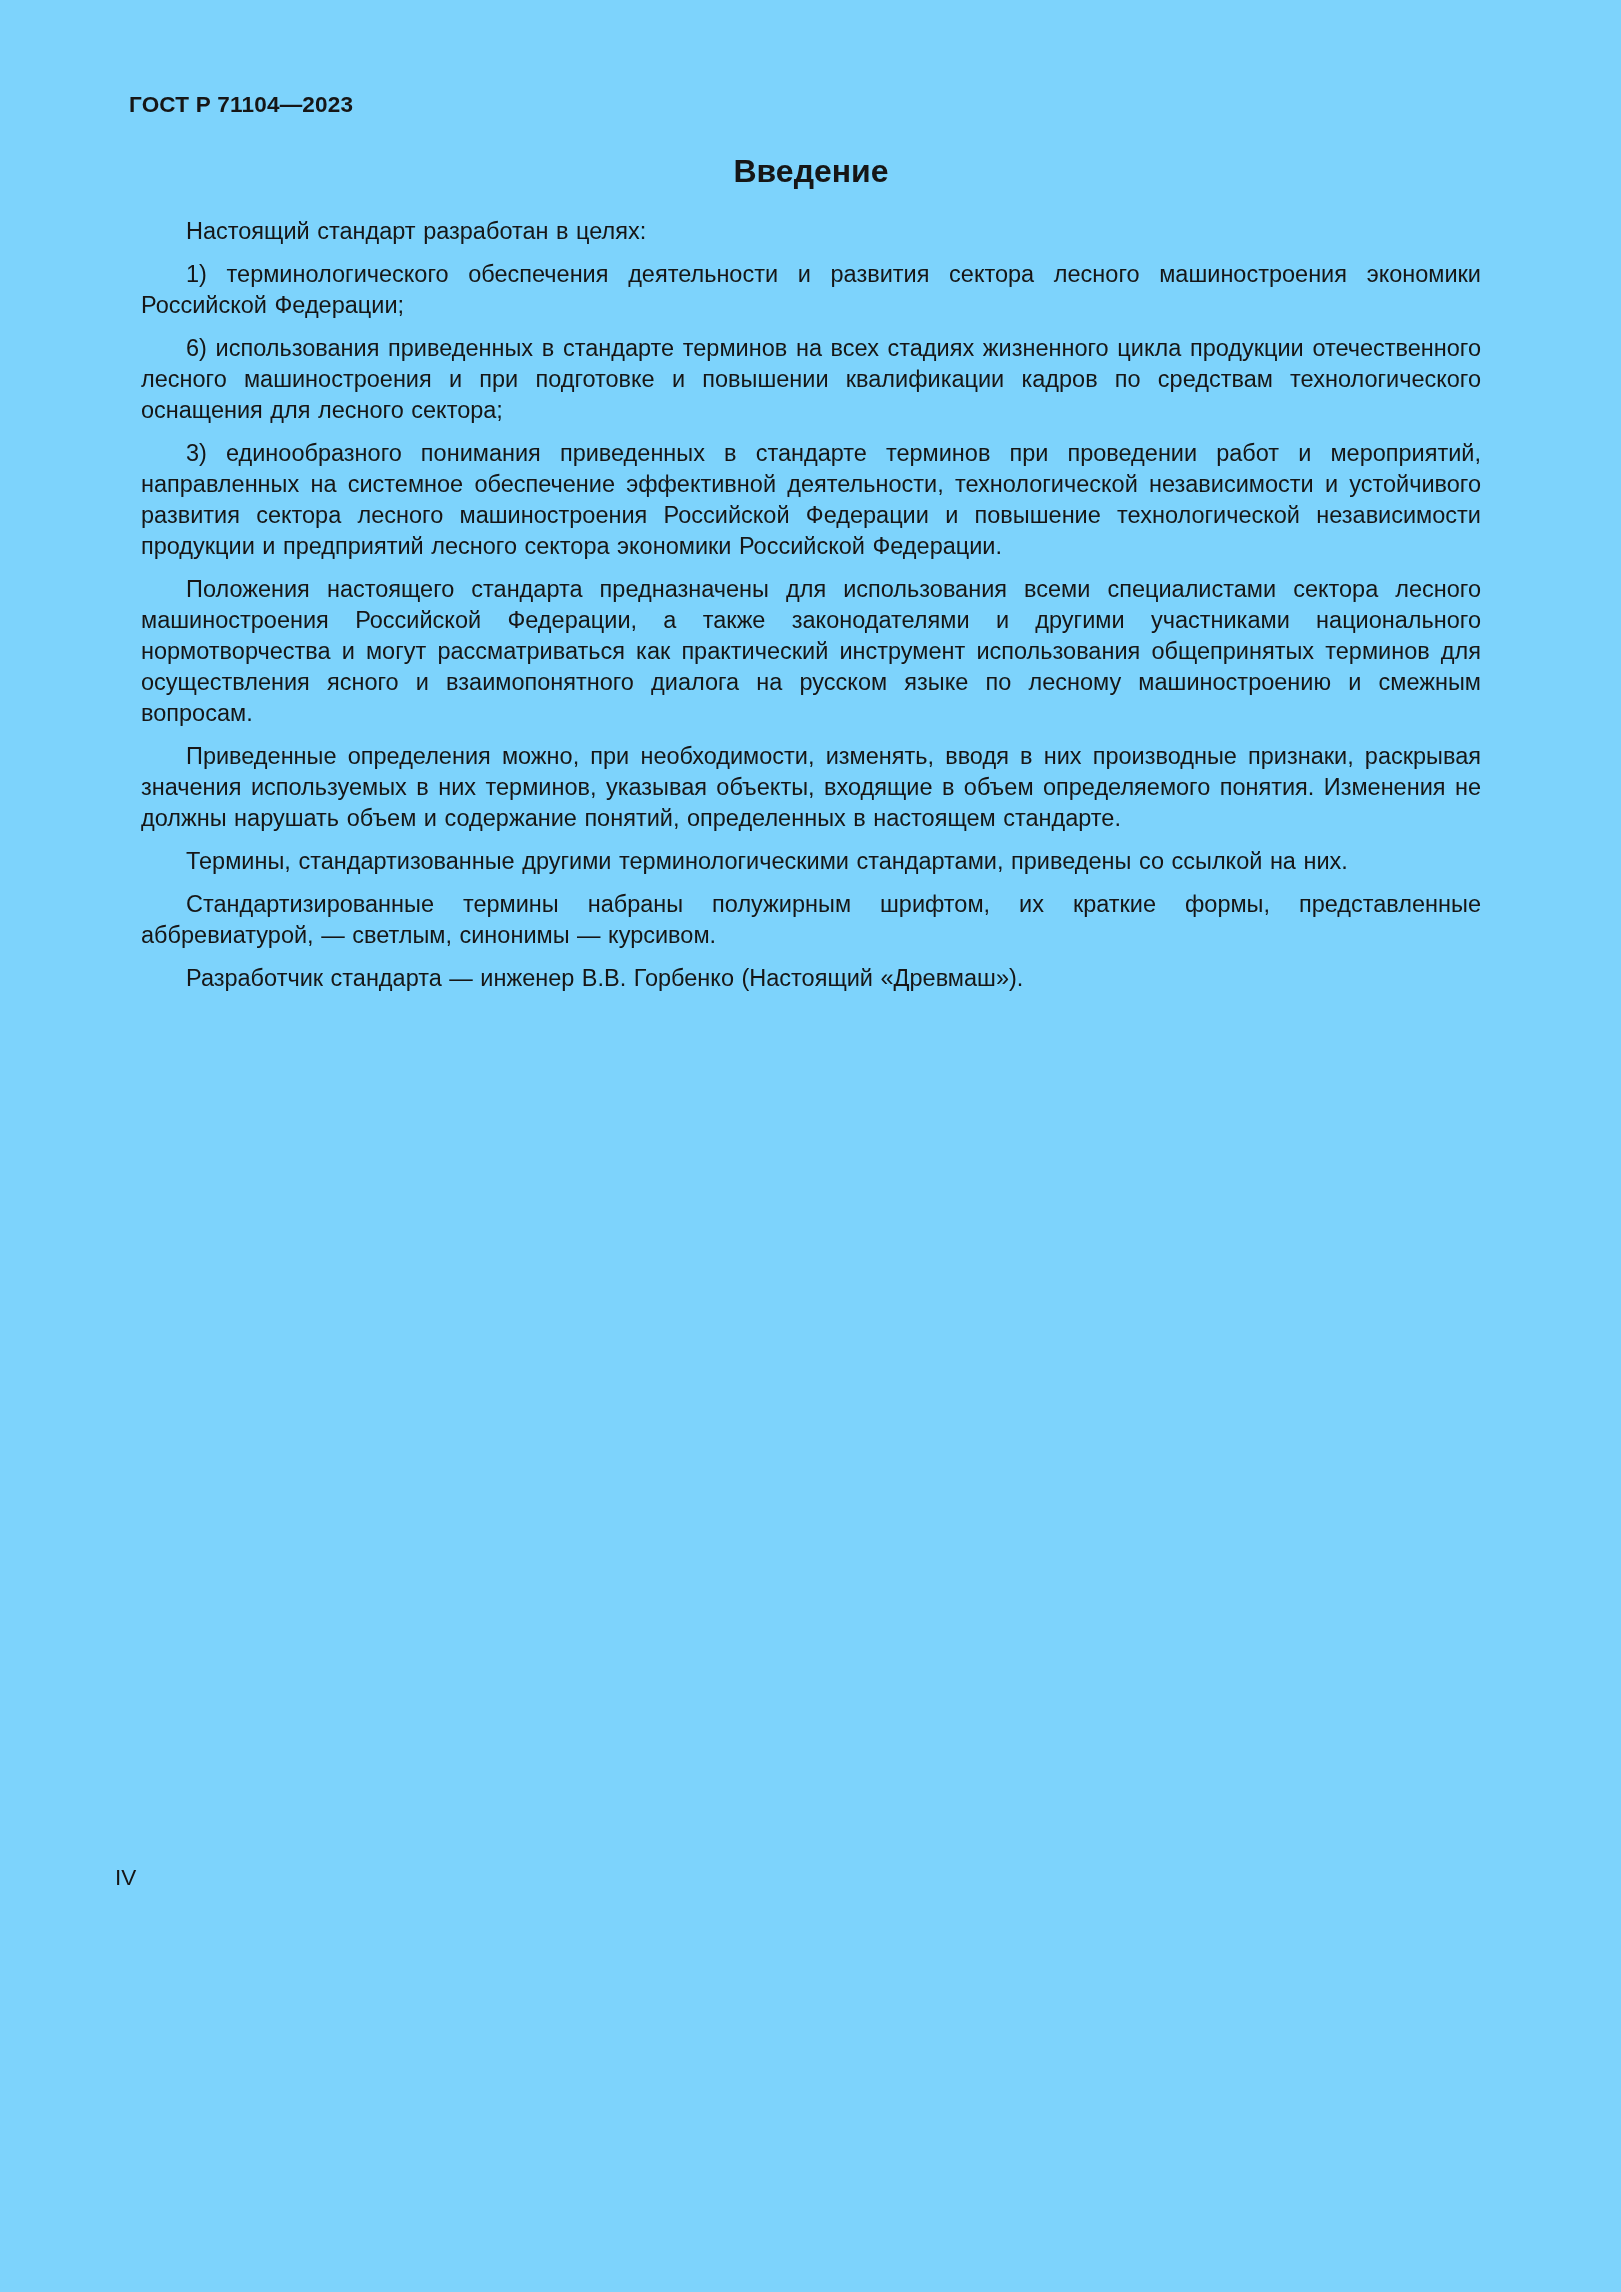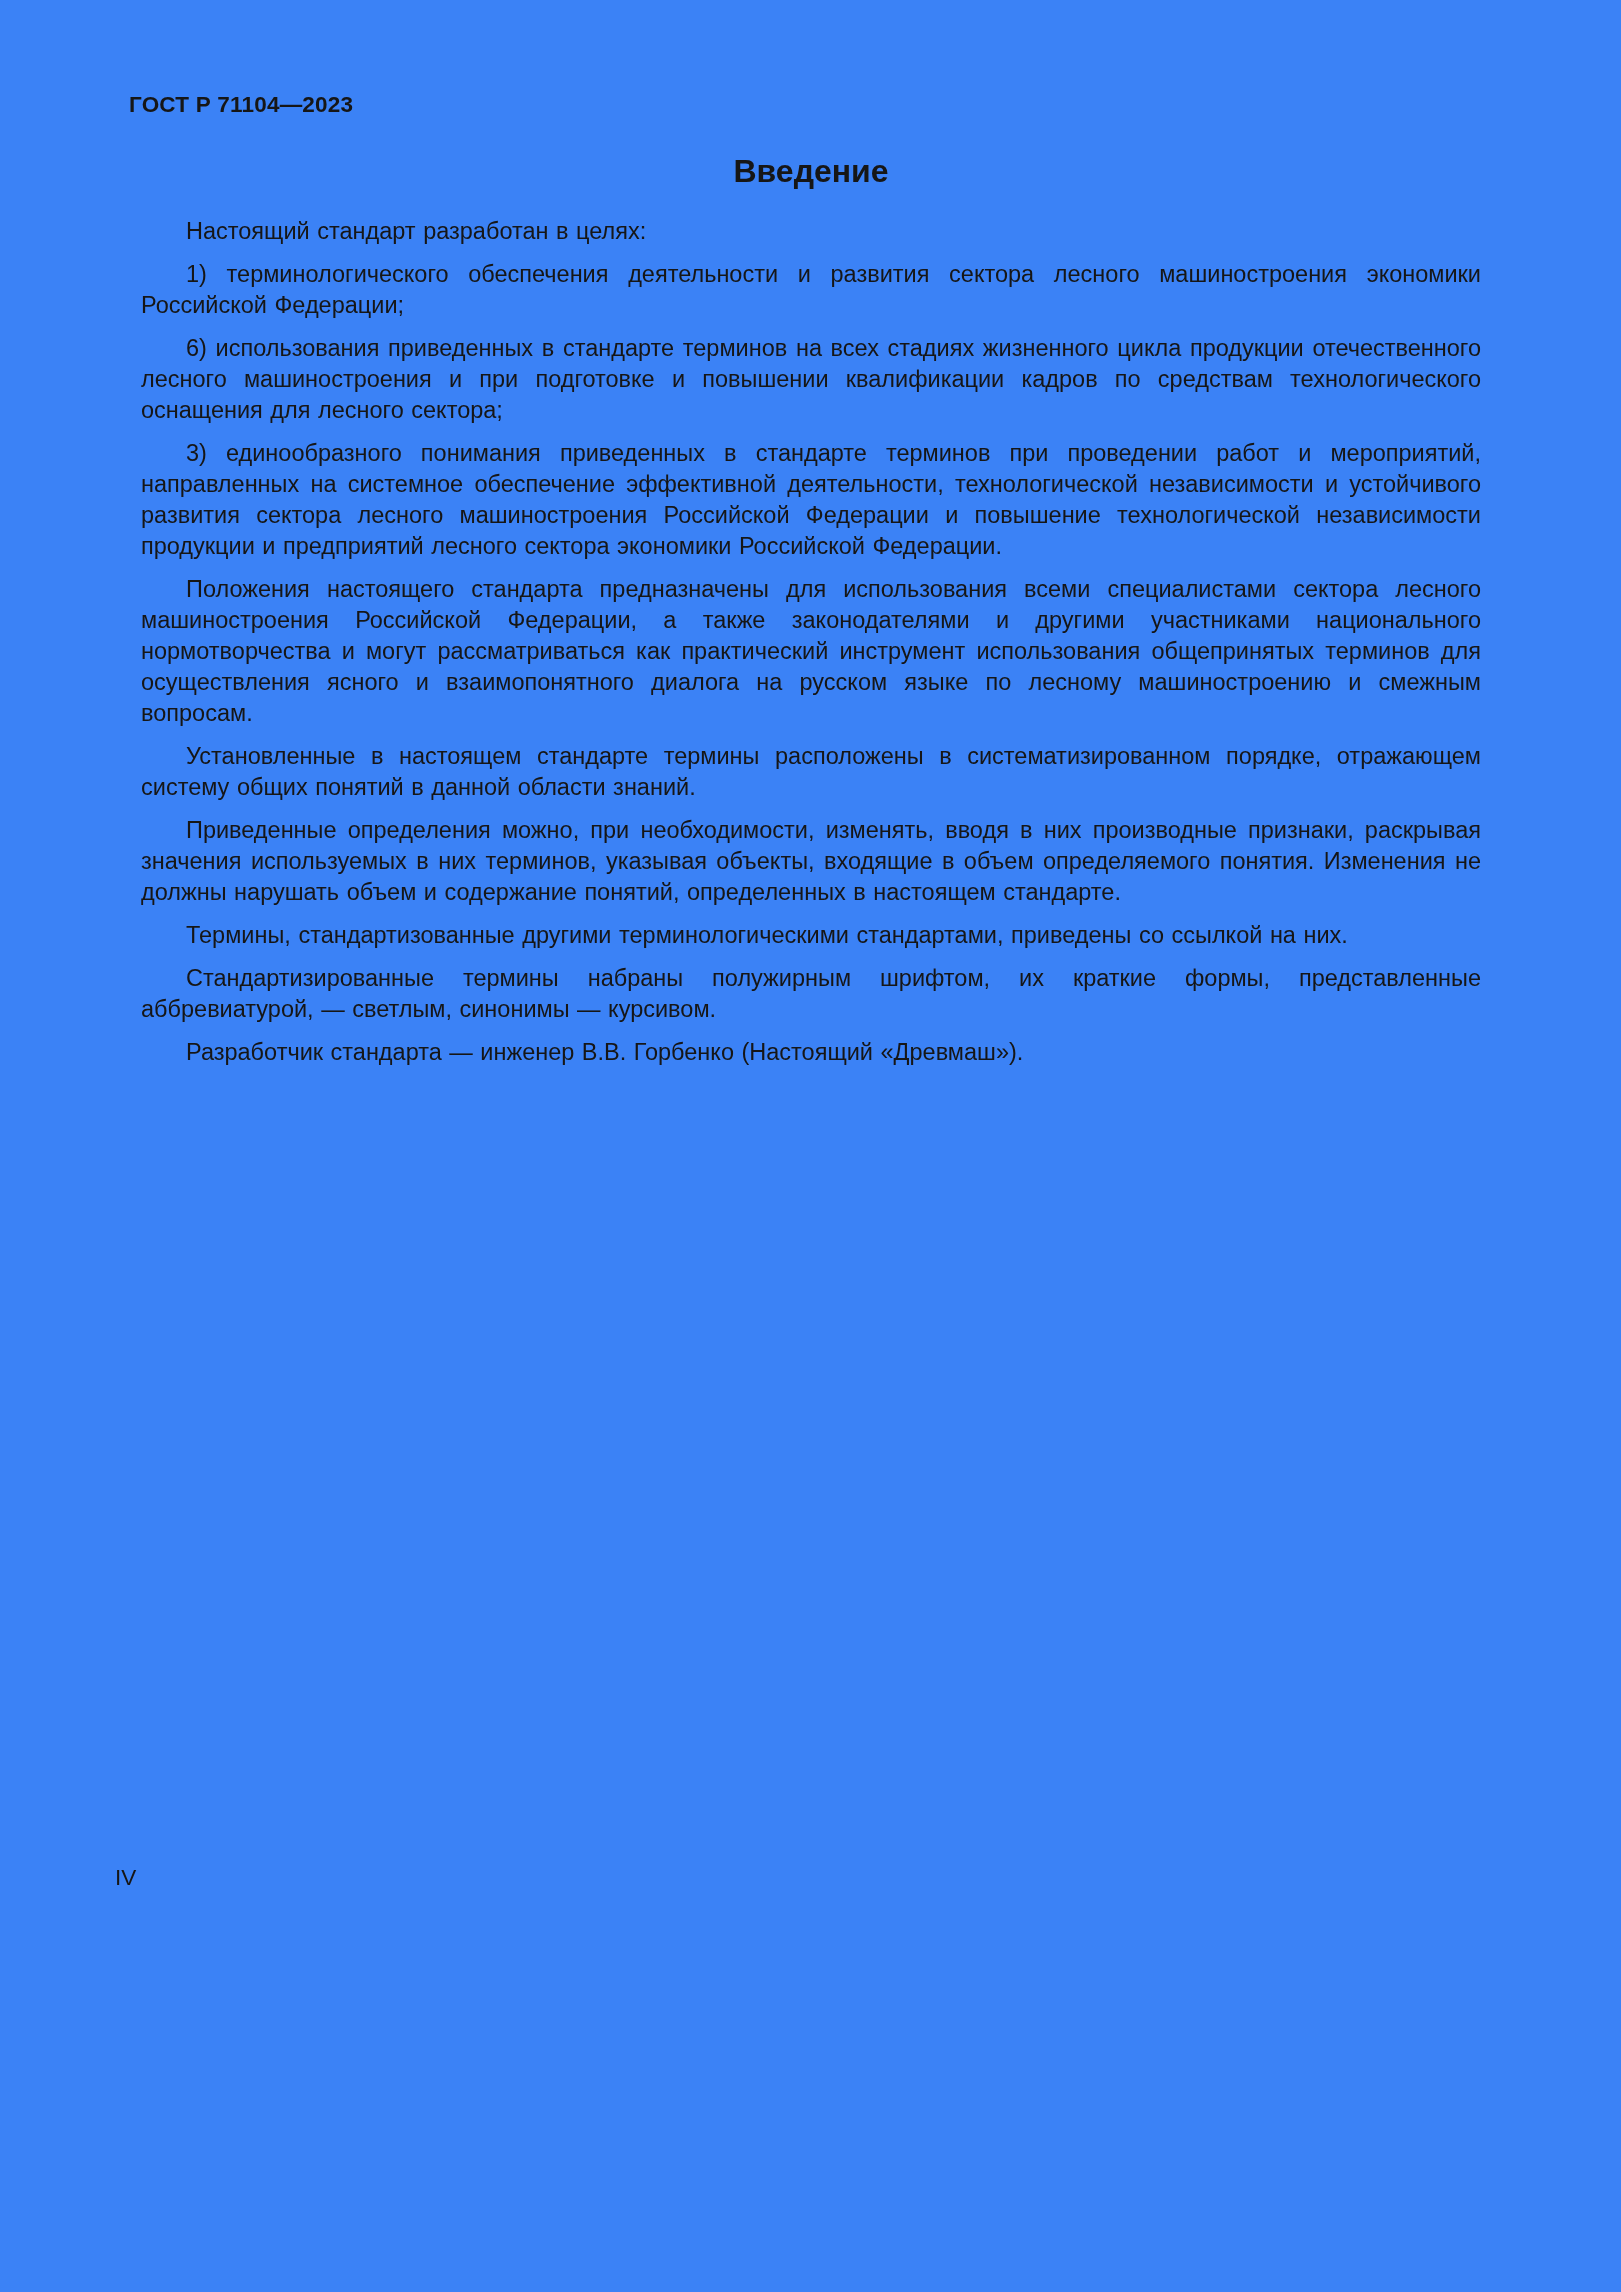--- a/index.html
+++ b/index.html
@@ -4,21 +4,21 @@
 <style>
   html, body {
     margin: 0;
     padding: 0;
     background: #ffffff;
   }
   .page {
     position: relative;
     width: 1621px;
     height: 2293px;
-    background: #3b82f6;
+    background: #7dd3fc;
     font-family: "Liberation Sans", sans-serif;
     color: #161616;
     box-sizing: border-box;
     overflow: hidden;
   }
   .content {
     position: absolute;
     left: 129px;
     top: 92px;
     width: 1364px;
@@ -56,21 +56,20 @@
 <div class="page">
   <div class="content">
     <div class="doc-code">ГОСТ Р 71104—2023</div>
     <h1 class="title">Введение</h1>
     <div class="body">
       <p>Настоящий стандарт разработан в целях:</p>
       <p>1) терминологического обеспечения деятельности и развития сектора лесного машиностроения экономики Российской Федерации;</p>
       <p>6) использования приведенных в стандарте терминов на всех стадиях жизненного цикла продукции отечественного лесного машиностроения и при подготовке и повышении квалификации кадров по средствам технологического оснащения для лесного сектора;</p>
       <p>3) единообразного понимания приведенных в стандарте терминов при проведении работ и мероприятий, направленных на системное обеспечение эффективной деятельности, технологической независимости и устойчивого развития сектора лесного машиностроения Российской Федерации и повышение технологической независимости продукции и предприятий лесного сектора экономики Российской Федерации.</p>
       <p>Положения настоящего стандарта предназначены для использования всеми специалистами сектора лесного машиностроения Российской Федерации, а также законодателями и другими участниками национального нормотворчества и могут рассматриваться как практический инструмент использования общепринятых терминов для осуществления ясного и взаимопонятного диалога на русском языке по лесному машиностроению и смежным вопросам.</p>
-      <p>Установленные в настоящем стандарте термины расположены в систематизированном порядке, отражающем систему общих понятий в данной области знаний.</p>
       <p>Приведенные определения можно, при необходимости, изменять, вводя в них производные признаки, раскрывая значения используемых в них терминов, указывая объекты, входящие в объем определяемого понятия. Изменения не должны нарушать объем и содержание понятий, определенных в настоящем стандарте.</p>
       <p>Термины, стандартизованные другими терминологическими стандартами, приведены со ссылкой на них.</p>
       <p>Стандартизированные термины набраны полужирным шрифтом, их краткие формы, представленные аббревиатурой, — светлым, синонимы — курсивом.</p>
       <p>Разработчик стандарта — инженер В.В. Горбенко (Настоящий «Древмаш»).</p>
     </div>
   </div>
   <div class="page-number">IV</div>
 </div>
 
 

